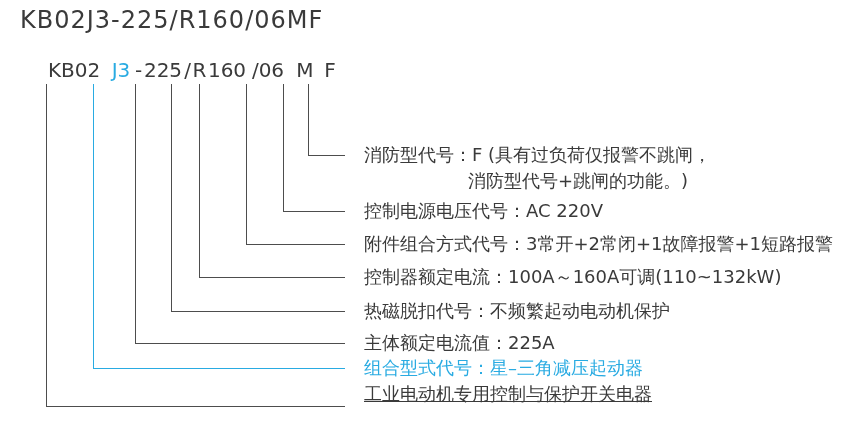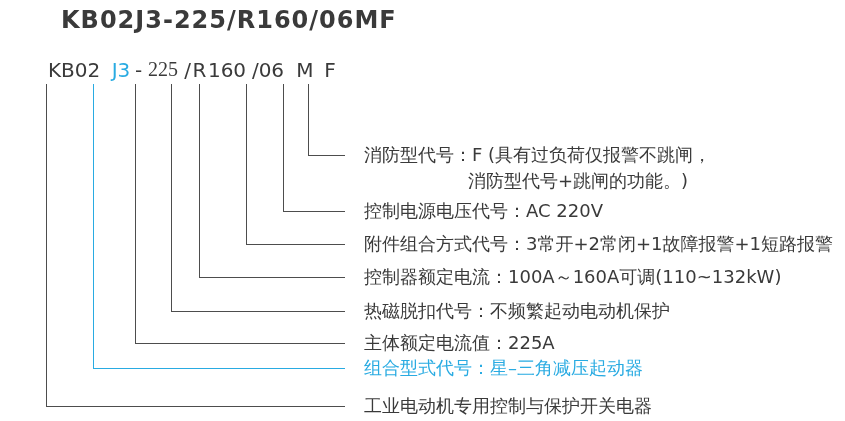--- a/index.html
+++ b/index.html
@@ -11,32 +11,32 @@
   html,body{background:#ffffff;}
   body{font-family:"DejaVu Sans","Liberation Sans",sans-serif;}
   .stage{
     position:relative;
     width:845px;height:421px;
     background:#ffffff;
     overflow:hidden;
   }
   .title{
     position:absolute;left:20px;top:6px;
-    font-size:24px;font-weight:700;letter-spacing:1px;
-    color:var(--text);white-space:nowrap;margin-left:41px;
+    font-size:24px;font-weight:400;letter-spacing:1px;
+    color:var(--text);white-space:nowrap;
   }
   .code{
     position:absolute;left:20px;top:58px;
     font-size:20px;color:var(--text);white-space:nowrap;
   }
   .seg{display:inline-block;text-align:center;vertical-align:top;}
   .seg-kb02{width:52px;margin-left:28px;}
   .seg-j3{width:26px;margin-left:8px;}
   .seg-dash{width:9px;}
-  .seg-225{width:40px;font-family:Liberation Serif, serif;}
+  .seg-225{width:40px;}
   .seg-slash{width:9px;}
   .seg-r{width:15px;}
   .seg-160{width:40px;}
   .seg-06{width:42px;}
   .seg-m{width:20px;margin-left:6px;}
   .seg-f{width:14px;margin-left:8px;}
   .accent{color:var(--accent);}
   .vline{position:absolute;width:1px;top:84px;background:var(--line);}
   .hline{position:absolute;height:1px;background:var(--line);}
   .vline.accent,.hline.accent{background:var(--accent);}
@@ -64,21 +64,21 @@
   .hl-j3  {top:368px;left:93px;width:252px;}
   .hl-kb02{top:406px;left:46px;width:299px;}
   .lg-f1  {top:145px;}
   .lg-f2  {top:171px;left:456px;}
   .lg-m   {top:201px;}
   .lg-06  {top:234px;}
   .lg-160 {top:267px;}
   .lg-r   {top:301px;}
   .lg-225 {top:333px;}
   .lg-j3  {top:358px;}
-  .lg-kb02{top:396px;}
+  .lg-kb02{top:384px;text-decoration:underline;}
 </style>
 </head>
 <body>
 
 <div class="stage">
 
   <div class="title">KB02J3-225/R160/06MF</div>
 
   <div class="code">
     <span class="seg seg-kb02">KB02</span><span class="seg seg-j3 accent">J3</span><span class="seg seg-dash">-</span><span class="seg seg-225">225</span><span class="seg seg-slash">/</span><span class="seg seg-r">R</span><span class="seg seg-160">160</span><span class="seg seg-06">/06</span><span class="seg seg-m">M</span><span class="seg seg-f">F</span>

